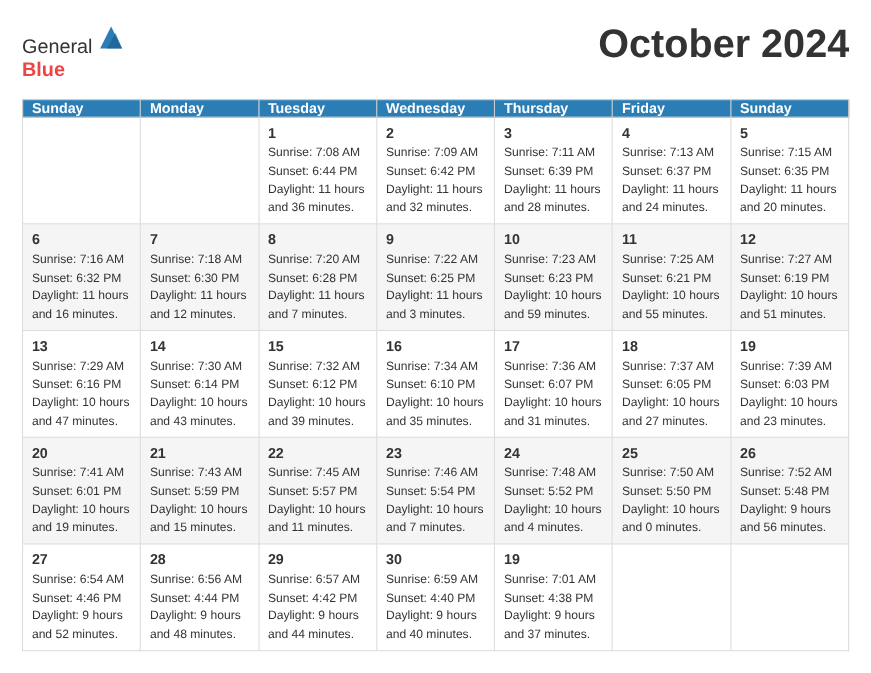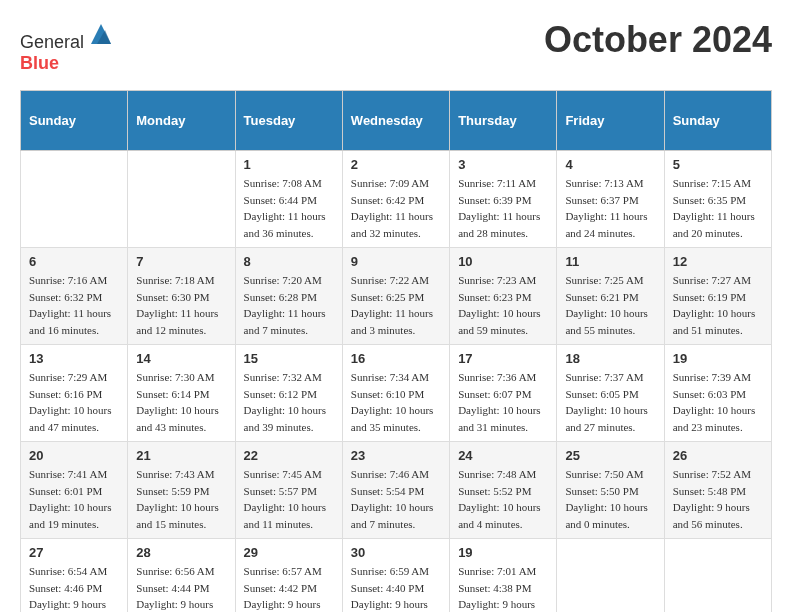--- a/index.html
+++ b/index.html
@@ -50,21 +50,21 @@
     }
     .calendar-table {
       width: 100%;
       border-collapse: collapse;
       table-layout: fixed;
     }
     .calendar-table th {
       background-color: #2a7db5;
       color: #fff;
       text-align: left;
-      padding: 22px 8px;
+      padding: 0 8px;
       font-size: 13px;
       font-weight: bold;
       border: 1px solid #ccc;
     }
     .calendar-table td {
       vertical-align: top;
       border: 1px solid #ddd;
       padding: 6px 8px;
       min-height: 80px;
       height: 90px;
@@ -78,21 +78,20 @@
     .day-number {
       font-size: 13px;
       font-weight: bold;
       display: block;
       margin-bottom: 3px;
     }
     .day-info {
       font-size: 11px;
       color: #333;
       line-height: 1.5;
-      font-family: Liberation Serif, serif;
     }
     .empty-cell {
       background: #fff !important;
     }
   </style>
 </head>
 <body>
 
 <div class="header-section">
   <div class="logo">

